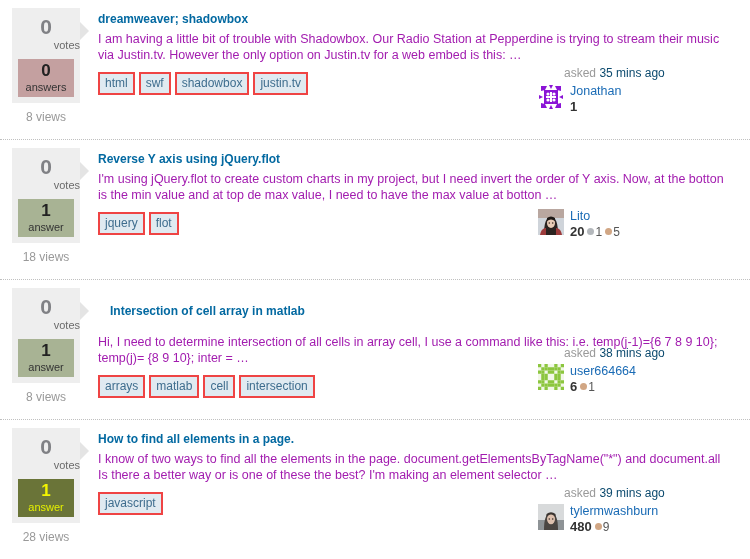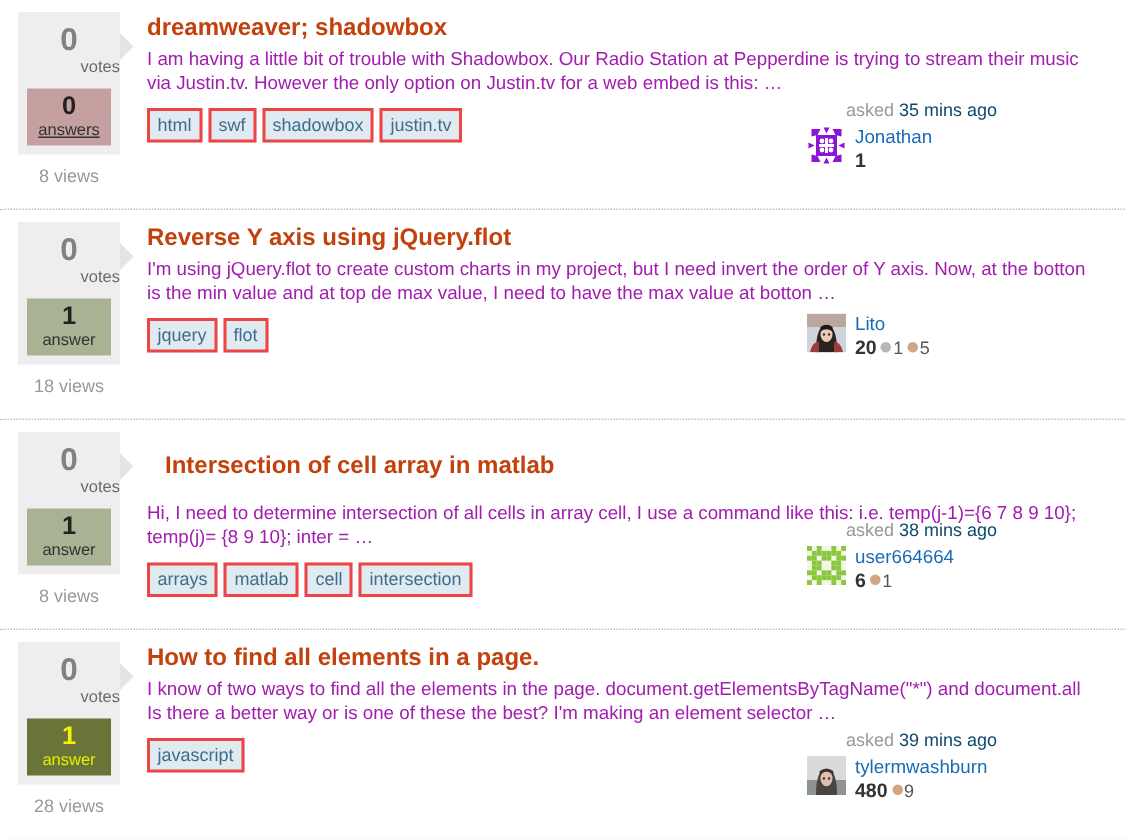--- a/index.html
+++ b/index.html
@@ -76,21 +76,21 @@
     font-weight: bold;
     line-height: 19px;
   }
   .status .answer-label {
     font-size: 11px;
     line-height: 14px;
   }
   
   .status.unanswered { background: #c4a0a0; color: #333333; }
   .status.unanswered .answer-count { color: #222222; }
-  .status.unanswered .answer-label { color: #333333; text-decoration: underline; }
+  .status.unanswered .answer-label { color: #333333; }
   
   .status.answered { background: #a8b394; color: #333333; }
   .status.answered .answer-count { color: #222222; }
   .status.answered .answer-label { color: #333333; }
   
   .status.accepted { background: #6a7438; color: #e9f000; }
   .status.accepted .answer-count { color: #f3f500; }
   .status.accepted .answer-label { color: #e4ef00; }
 
   .views {
@@ -101,23 +101,23 @@
 
   
   .summary {
     position: absolute;
     left: 98px;
     top: 6px;
     right: 10px;
   }
   .question-hyperlink {
     display: inline-block;
-    font-size: 16px;
+    font-size: 12px;
     font-weight: bold;
-    color: #c2410c;
+    color: #0369a1;
     text-decoration: none;
     line-height: 20px;
     margin-bottom: 1px;
   }
   .excerpt {
     font-size: 12.5px;
     line-height: 16px;
     color: #a21caf;
     width: 632px;
     margin-top: 1px;

